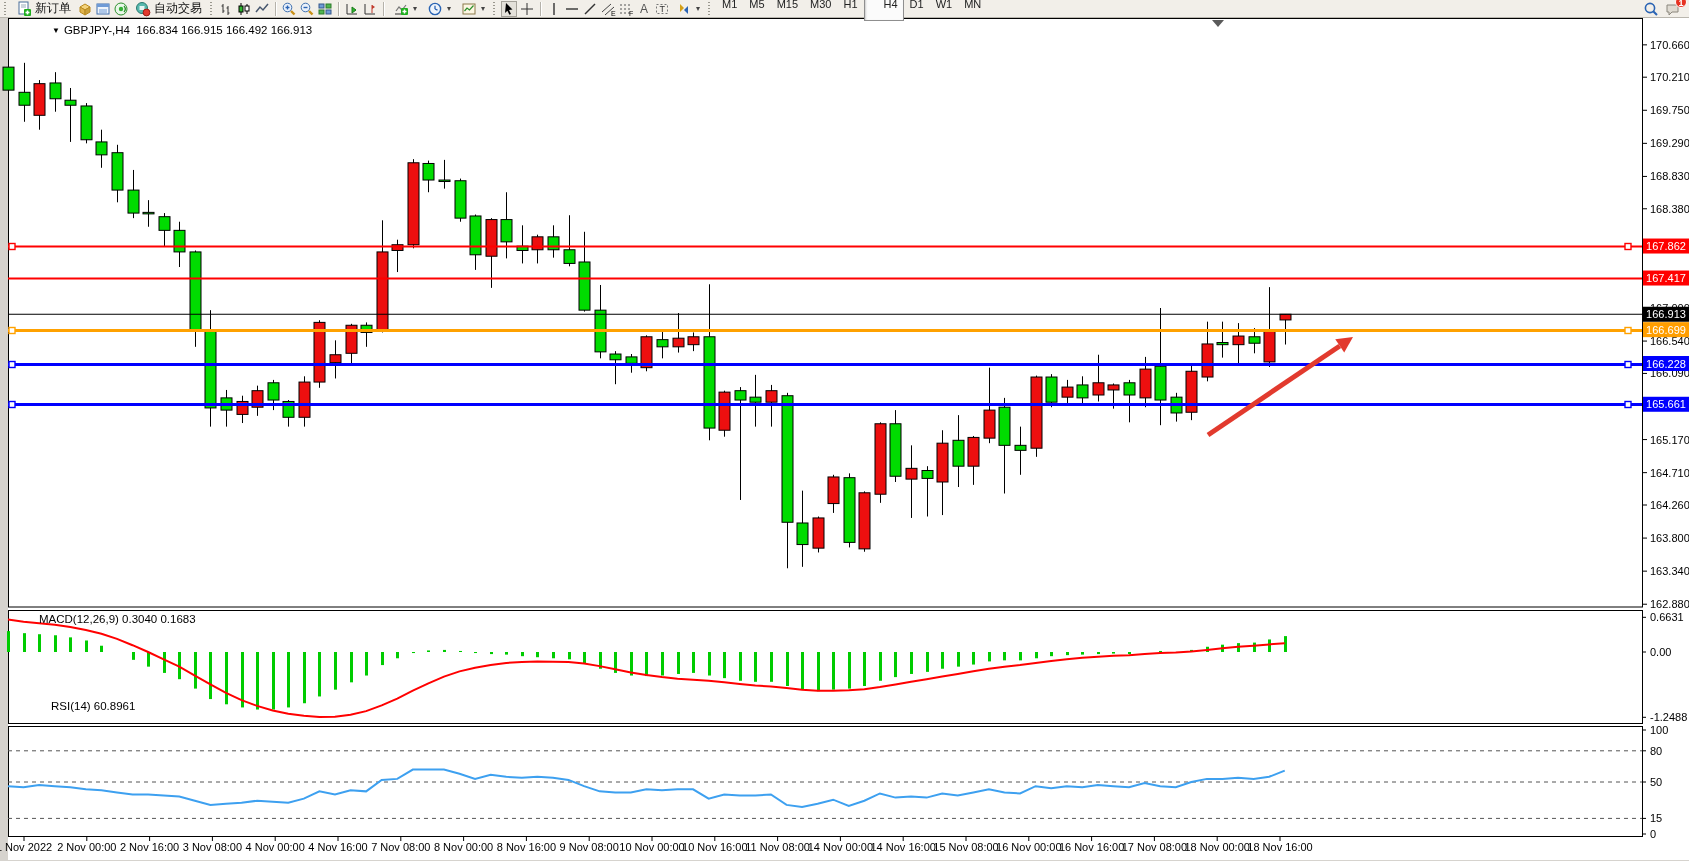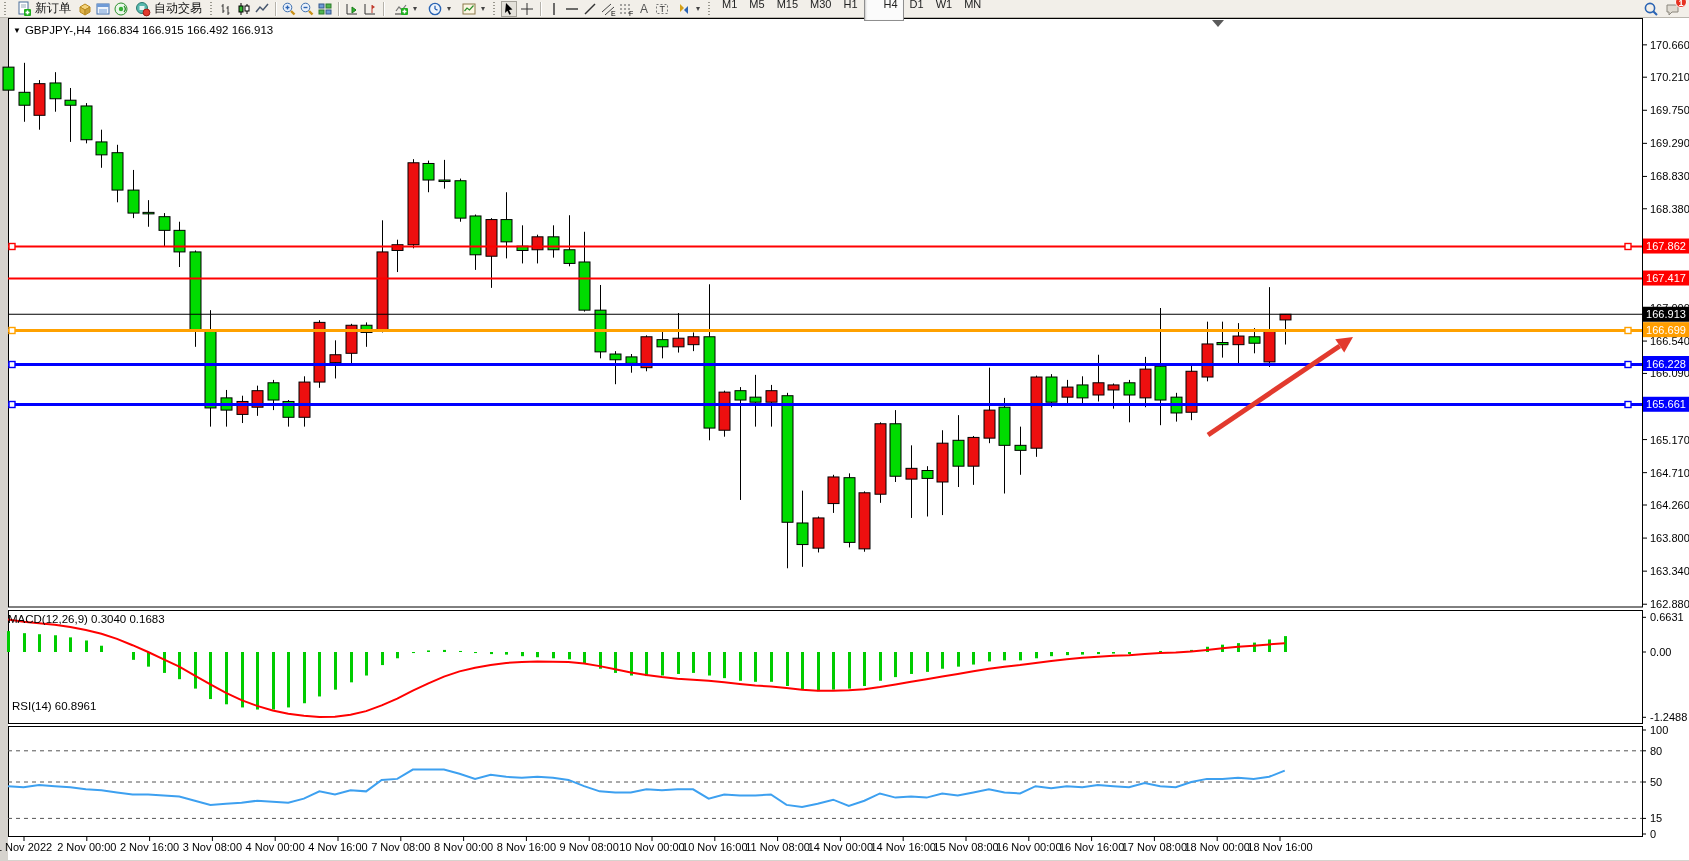--- a/index.html
+++ b/index.html
@@ -20,23 +20,23 @@
             border:1px solid transparent; }
   .tf-btn.active { background:#fbfbfb; border:1px solid #8f8f8f; box-shadow:inset 1px 1px 2px #ccc;padding-left:19px; }
   .dd-arrow { font-size:8px; color:#444; margin-left:1px; }
   #tb-right { margin-left:auto; display:flex; align-items:center; gap:6px; padding-right:6px; }
   .badge { position:absolute; right:-6px; top:-5px; background:#e63222; color:#fff;
            font-size:9px; font-weight:bold; border-radius:50%; width:12px; height:12px;
            line-height:12px; text-align:center; border:1px solid #fff; }
   
   #chart-frame { position:absolute; left:0; top:18px; width:1689px; height:843px; }
   #cv { position:absolute; left:0; top:0; }
-  .overlay-label { position:absolute; font-size:11.5px; color:#000; z-index:3; white-space:pre; }
+  .overlay-label { position:absolute; font-size:11.5px; color:#000; z-index:3; white-space:pre;margin-left:39px; }
   #chart-title { left:13px; top:6px; }
-  #macd-label { left:8px; top:595px; }
+  #macd-label { left:0; top:595px; }
   #rsi-label  { left:12px; top:682px; }
   .tri-down { display:inline-block; font-size:8px; vertical-align:1px; margin-right:4px; }
 </style>
 </head>
 <body>
 
 <div id="toolbar">
   <span class="tb-handle"></span>
 
   <span class="tb-btn">

